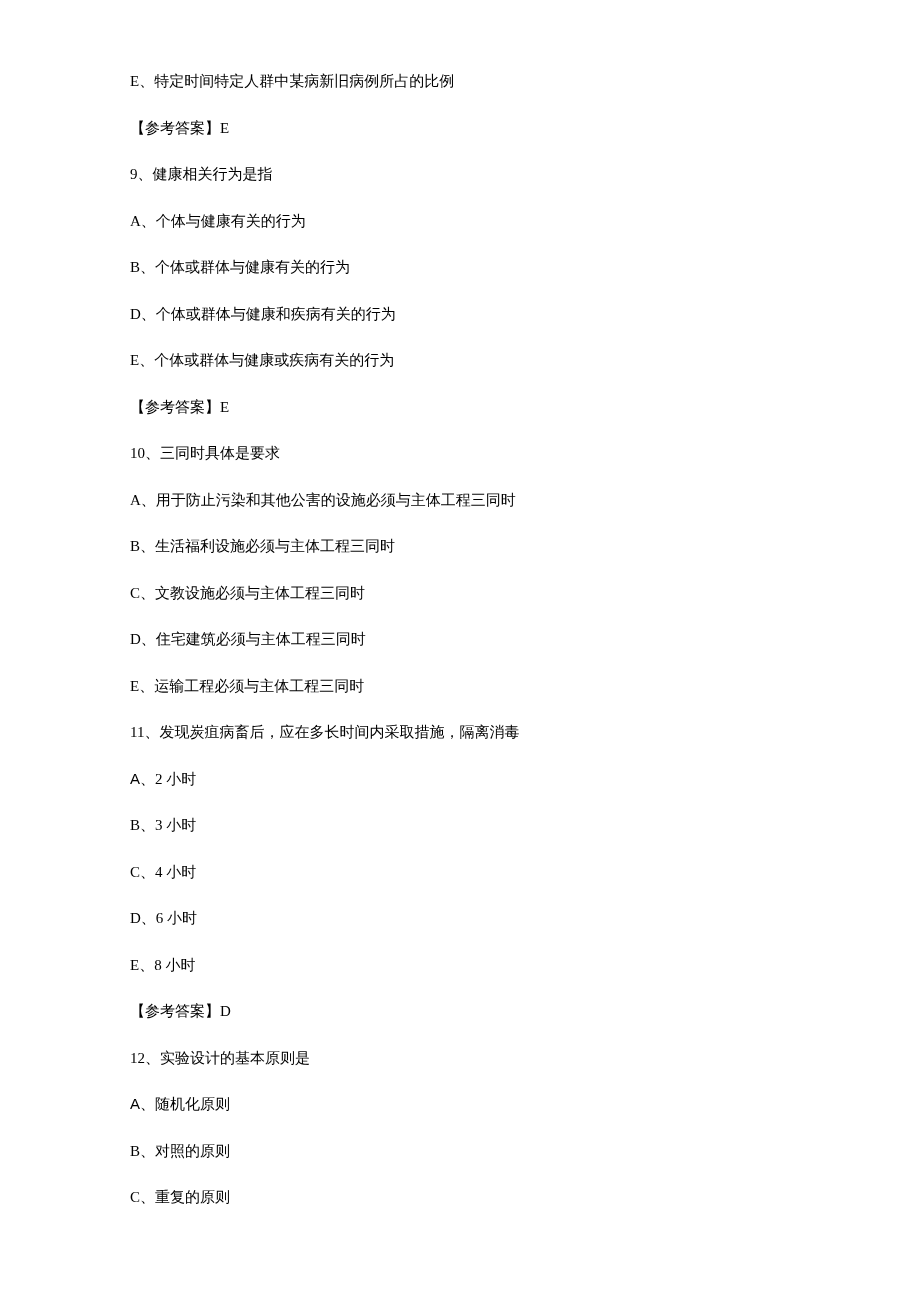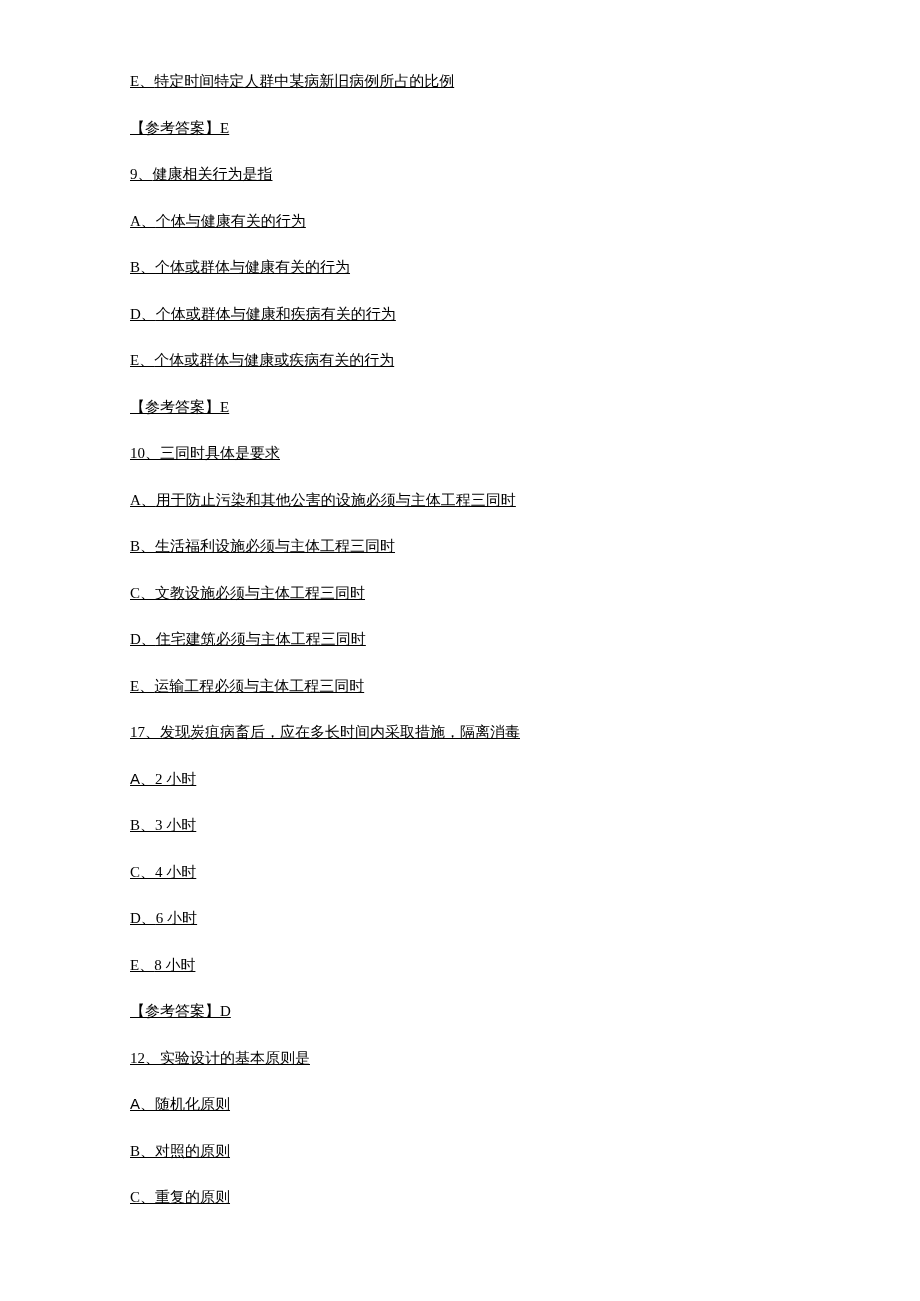--- a/index.html
+++ b/index.html
@@ -10,21 +10,20 @@
       width: 920px;
     }
     .page {
       padding: 70px 130px 70px 130px;
       font-size: 15px;
       line-height: 1.5;
       color: #000000;
     }
     .line {
       margin-bottom: 24px;
-      text-decoration: underline;
     }
     .latin {
       font-family: "Times New Roman", serif;
     }
     .sans {
       font-family: Arial, "Helvetica", sans-serif;
     }
   </style>
 </head>
 <body>
@@ -37,21 +36,21 @@
   <div class="line"><span class="latin">B、</span><span>个体或群体与健康有关的行为</span></div>
   <div class="line"><span class="latin">D、</span><span>个体或群体与健康和疾病有关的行为</span></div>
   <div class="line"><span class="latin">E、</span><span>个体或群体与健康或疾病有关的行为</span></div>
   <div class="line"><span>【参考答案】E</span></div>
   <div class="line"><span class="latin">10、</span><span>三同时具体是要求</span></div>
   <div class="line"><span class="latin">A、</span><span>用于防止污染和其他公害的设施必须与主体工程三同时</span></div>
   <div class="line"><span class="latin">B、</span><span>生活福利设施必须与主体工程三同时</span></div>
   <div class="line"><span class="latin">C、</span><span>文教设施必须与主体工程三同时</span></div>
   <div class="line"><span class="latin">D、</span><span>住宅建筑必须与主体工程三同时</span></div>
   <div class="line"><span class="latin">E、</span><span>运输工程必须与主体工程三同时</span></div>
-  <div class="line"><span class="latin">17、</span><span>发现炭疽病畜后，应在多长时间内采取措施，隔离消毒</span></div>
+  <div class="line"><span class="latin">11、</span><span>发现炭疽病畜后，应在多长时间内采取措施，隔离消毒</span></div>
   <div class="line"><span class="sans">A、</span><span>2 小时</span></div>
   <div class="line"><span class="latin">B、</span><span>3 小时</span></div>
   <div class="line"><span class="latin">C、</span><span>4 小时</span></div>
   <div class="line"><span class="latin">D、</span><span>6 小时</span></div>
   <div class="line"><span class="latin">E、</span><span>8 小时</span></div>
   <div class="line"><span>【参考答案】D</span></div>
   <div class="line"><span class="latin">12、</span><span>实验设计的基本原则是</span></div>
   <div class="line"><span class="sans">A、</span><span>随机化原则</span></div>
   <div class="line"><span class="latin">B、</span><span>对照的原则</span></div>
   <div class="line"><span class="latin">C、</span><span>重复的原则</span></div>

